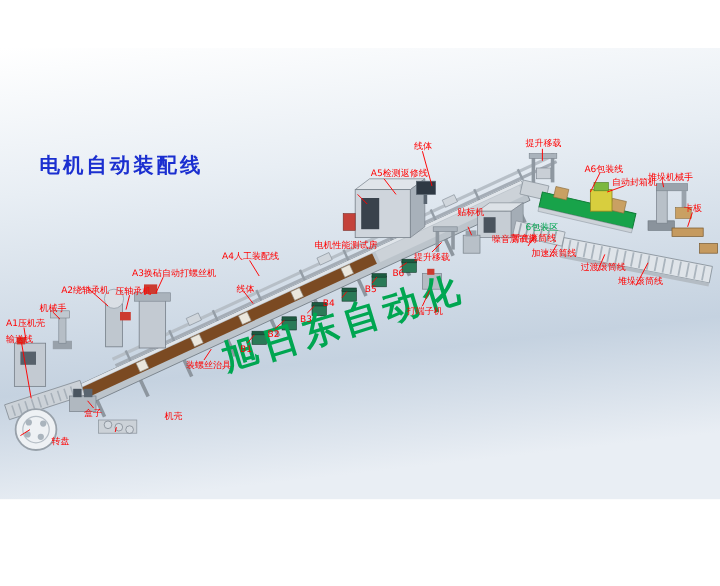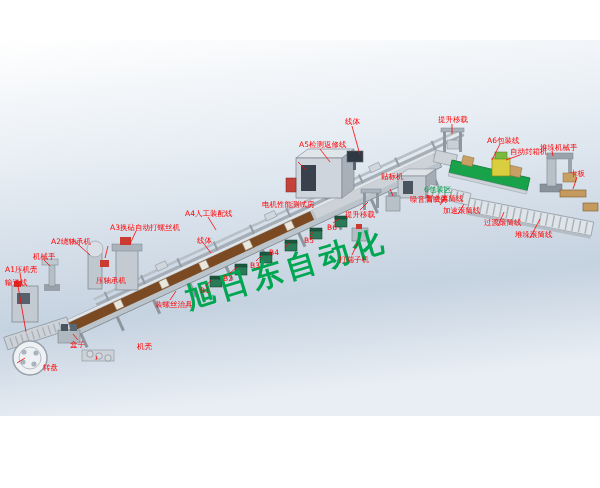--- a/index.html
+++ b/index.html
@@ -248,51 +248,52 @@
       <line x1="108" y1="246" x2="105" y2="258" stroke="#ff0000" stroke-width="0.8"></line>
       <line x1="44" y1="260" x2="50" y2="266" stroke="#ff0000" stroke-width="0.8"></line>
       <line x1="20" y1="273" x2="22" y2="286" stroke="#ff0000" stroke-width="0.8"></line>
       <line x1="18" y1="286" x2="26" y2="332" stroke="#ff0000" stroke-width="0.8"></line>
       <line x1="78" y1="340" x2="73" y2="334" stroke="#ff0000" stroke-width="0.8"></line>
       <line x1="96" y1="360" x2="97" y2="356" stroke="#ff0000" stroke-width="0.8"></line>
       <line x1="17" y1="363" x2="25" y2="358" stroke="#ff0000" stroke-width="0.8"></line>
     </svg>
 
   <div id="labels">
-      <div class="lbl" style="left: 299px; top: 141px;">A5检测返修线</div>
+      <div class="lbl" style="left: 309px; top: 141px;">A5检测返修线</div>
       <div class="lbl" style="left: 262px; top: 156px; margin-top: 45px;">电机性能测试房</div>
       <div class="lbl" style="left: 345px; top: 118px;">线体</div>
       <div class="lbl" style="left: 438px; top: 116px;">提升移载</div>
       <div class="lbl" style="left: 487px; top: 137px;">A6包装线</div>
       <div class="lbl" style="left: 510px; top: 148px;">自动封箱机</div>
       <div class="lbl" style="left: 540px; top: 144px;">堆垛机械手</div>
       <div class="lbl" style="left: 570px; top: 170px;">卡板</div>
       <div class="lbl" style="left: 381px; top: 173px;">贴标机</div>
-      <div class="lbl" style="left: 424px; top: 186px; color: rgb(0, 166, 81);">6包装区</div>
+      <div class="lbl" style="left: 438px; top: 186px; color: rgb(0, 166, 81);">6包装区</div>
       <div class="lbl" style="left: 410px; top: 196px;">噪音测试房</div>
       <div class="lbl" style="left: 426px; top: 195px;">暂存滚筒线</div>
       <div class="lbl" style="left: 443px; top: 207px;">加速滚筒线</div>
       <div class="lbl" style="left: 484px; top: 219px;">过渡滚筒线</div>
       <div class="lbl" style="left: 515px; top: 231px;">堆垛滚筒线</div>
       <div class="lbl" style="left: 345px; top: 211px;">提升移载</div>
       <div class="lbl" style="left: 185px; top: 210px;">A4人工装配线</div>
       <div class="lbl" style="left: 197px; top: 237px;">线体</div>
       <div class="lbl" style="left: 327px; top: 224px;">B6</div>
       <div class="lbl" style="left: 304px; top: 237px;">B5</div>
       <div class="lbl" style="left: 269px; top: 249px;">B4</div>
       <div class="lbl" style="left: 250px; top: 262px;">B3</div>
       <div class="lbl" style="left: 223px; top: 275px;">B2</div>
       <div class="lbl" style="left: 200px; top: 287px;">B1</div>
       <div class="lbl" style="left: 339px; top: 256px;">打端子机</div>
       <div class="lbl" style="left: 155px; top: 301px;">装螺丝治具</div>
       <div class="lbl" style="left: 51px; top: 238px;">A2绕轴承机</div>
       <div class="lbl" style="left: 110px; top: 224px;">A3换砧自动打螺丝机</div>
-      <div class="lbl" style="left: 96px; top: 239px; margin-top: 38px;">压轴承机</div>
+      <div class="lbl" style="left: 96px; top: 239px;">压轴承机</div>
       <div class="lbl" style="left: 33px; top: 253px;">机械手</div>
       <div class="lbl" style="left: 5px; top: 266px;">A1压机壳</div>
       <div class="lbl" style="left: 5px; top: 279px;">输送线</div>
       <div class="lbl" style="left: 70px; top: 341px;">盒子</div>
       <div class="lbl" style="left: 89px; top: 343px; margin-left: 48px;">机壳</div>
       <div class="lbl" style="left: 7px; top: 364px; padding-left: 36px;">转盘</div>
     </div>
 
+  <div class="title">电机自动装配线</div>
 
 </div>
 
 </body></html>

